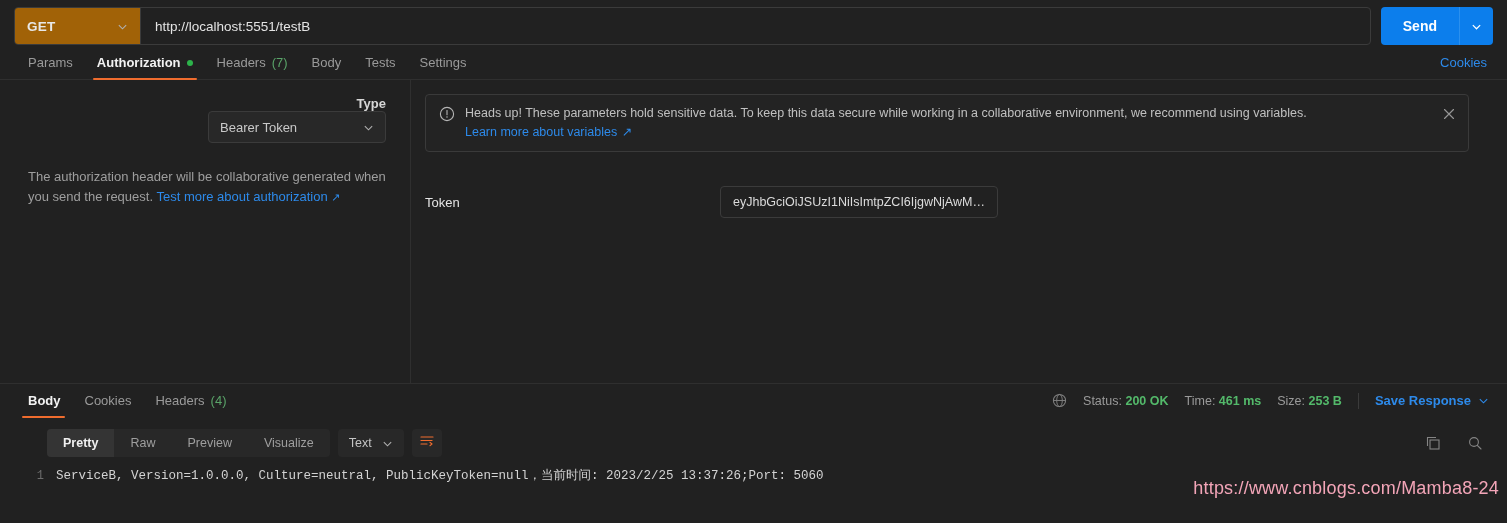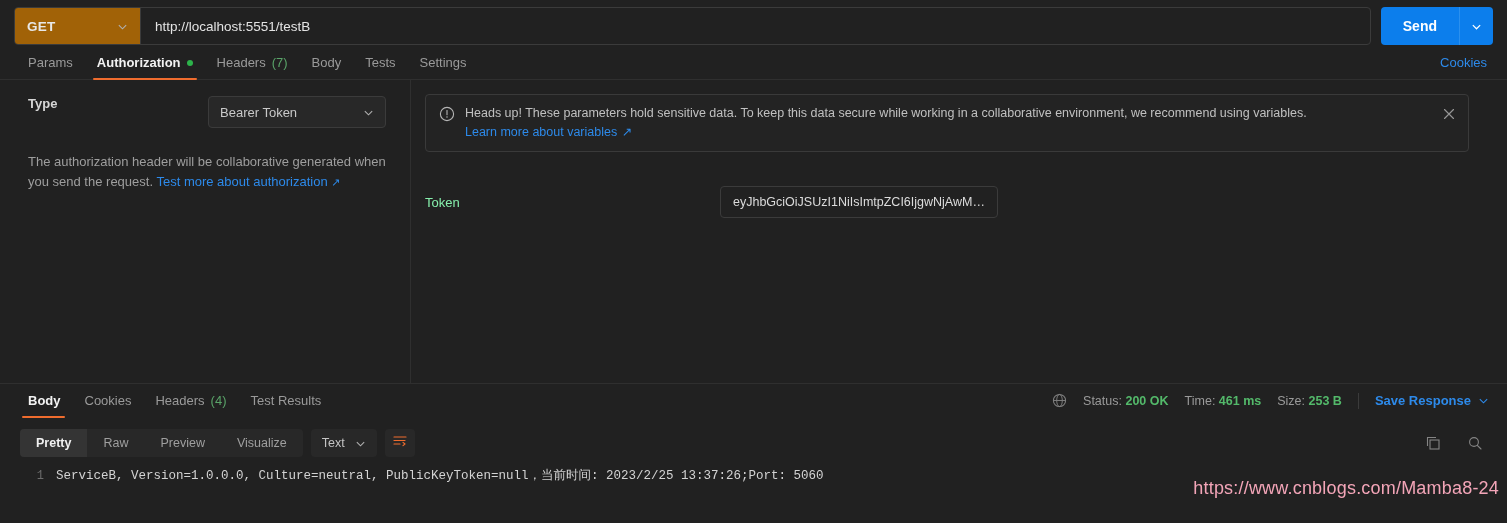--- a/index.html
+++ b/index.html
@@ -82,21 +82,21 @@
     margin-left: auto; font-size: 13px; color: #2d8aea;
     cursor: pointer; padding-right: 6px;
   }
 
   
   .split { display: flex; height: 303px; }
   .left-pane {
     width: 411px; border-right: 1px solid #2f2f2f;
     padding: 16px 24px 0 28px;
   }
-  .type-row { display: flex; align-items: flex-start; }
+  .type-row { display: flex; align-items: flex-end; flex-direction: column; }
   .type-label { font-size: 13px; color: #d6d6d6; font-weight: bold; }
   .type-select {
     margin-left: auto; width: 178px; height: 32px;
     background: #282828; border: 1px solid #3b3b3b; border-radius: 4px;
     display: flex; align-items: center; justify-content: space-between;
     padding: 0 11px; cursor: pointer;
   }
   .type-select span { font-size: 13px; color: #c9c9c9; }
   .auth-note {
     margin-top: 24px; font-size: 13px; color: #9e9e9e;
@@ -115,21 +115,21 @@
   .alert-ico { flex: none; width: 16px; height: 16px; margin-top: 1px; }
   .alert-body { flex: 1; }
   .alert-text { font-size: 12.5px; color: #c0c0c0; line-height: 17px; }
   .alert-link { display: inline-block; margin-top: 2px; font-size: 12.5px; color: #2d8aea; cursor: pointer; }
   .alert-close { flex: none; width: 14px; height: 14px; margin-top: 2px; cursor: pointer; opacity: .75; }
 
   .token-row {
     display: flex; align-items: center;
     margin-top: 34px; padding-left: 0;
   }
-  .token-label { font-size: 13px; color: #86efac; width: 295px; }
+  .token-label { font-size: 13px; color: #e5e5e5; width: 295px; }
   .token-field {
     width: 278px; height: 32px;
     border: 1px solid #3b3b3b; border-radius: 4px;
     background: #212121; display: flex; align-items: center;
     padding: 0 12px; cursor: text;
   }
   .token-value {
     font-size: 12.5px; color: #dcdcdc;
     white-space: nowrap; overflow: hidden; text-overflow: ellipsis;
   }
@@ -141,21 +141,21 @@
   }
   .resp-meta { margin-left: auto; display: flex; align-items: center; gap: 16px; padding-right: 4px; }
   .globe { width: 15px; height: 15px; opacity: .75; }
   .meta-item { font-size: 12.5px; color: #9a9a9a; white-space: nowrap; }
   .meta-item b { color: #53b96a; font-weight: bold; }
   .divider-v { width: 1px; height: 16px; background: #3b3b3b; }
   .save-resp { font-size: 13px; color: #2d8aea; font-weight: bold; cursor: pointer; display: flex; align-items: center; gap: 7px; }
 
   .resp-toolbar {
     display: flex; align-items: center; gap: 8px;
-    padding: 8px 14px 0 20px; height: 44px;
+    padding: 8px 14px 0 20px; height: 44px; margin-left: 27px;
   }
   .seg {
     display: flex; background: #282828; border-radius: 4px; height: 28px; overflow: hidden;
   }
   .seg-item {
     font-size: 12.5px; color: #9f9f9f; padding: 0 16px;
     height: 100%; display: flex; align-items: center; cursor: pointer;
   }
   .seg-item.active { background: #343434; color: #f0f0f0; font-weight: bold; }
   .fmt-select {
@@ -293,23 +293,20 @@
   <div class="rtab active">
     <span>Body</span>
   </div>
   <div class="rtab">
     <span>Cookies</span>
   </div>
   <div class="rtab">
     <span>Headers</span>
     <span class="count">(4)</span>
   </div>
-  <div class="rtab">
-    <span>Test Results</span>
-  </div>
 
   <div class="resp-meta">
     <span class="globe">
       <svg viewBox="0 0 16 16">
           <circle cx="8" cy="8" r="6.5" fill="none" stroke="#a0a0a0" stroke-width="1.1"></circle>
           <ellipse cx="8" cy="8" rx="3" ry="6.5" fill="none" stroke="#a0a0a0" stroke-width="1"></ellipse>
           <path d="M1.6 8 H14.4" stroke="#a0a0a0" stroke-width="1"></path>
         </svg>
     </span>
     <span class="meta-item">

